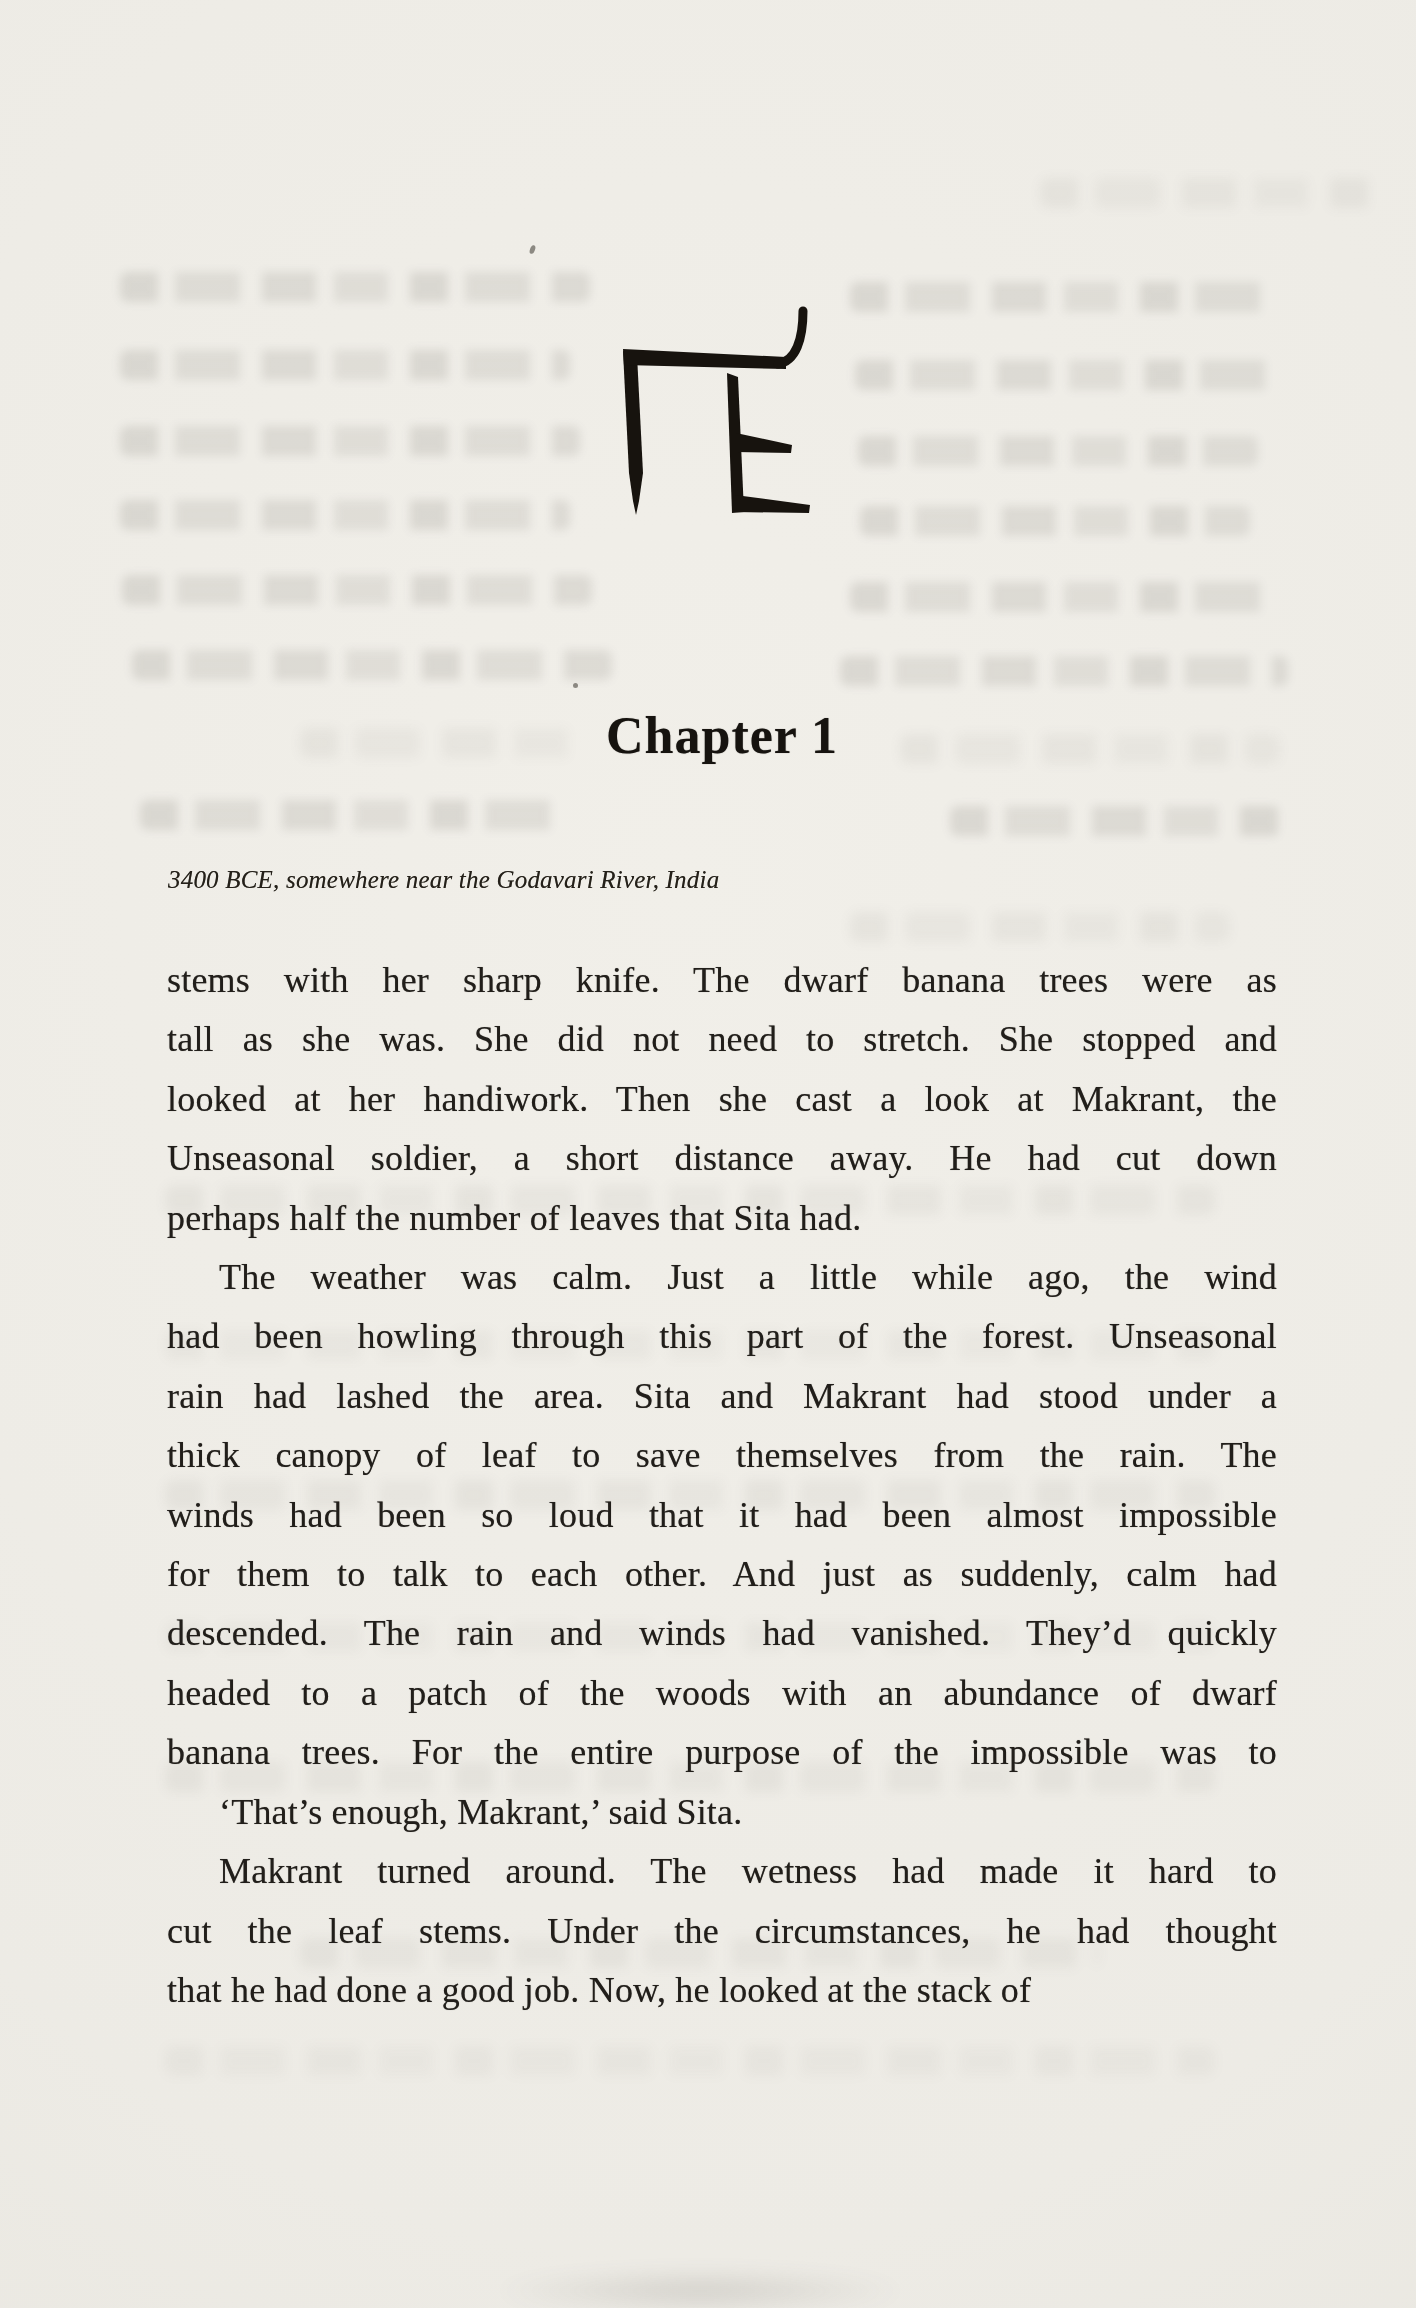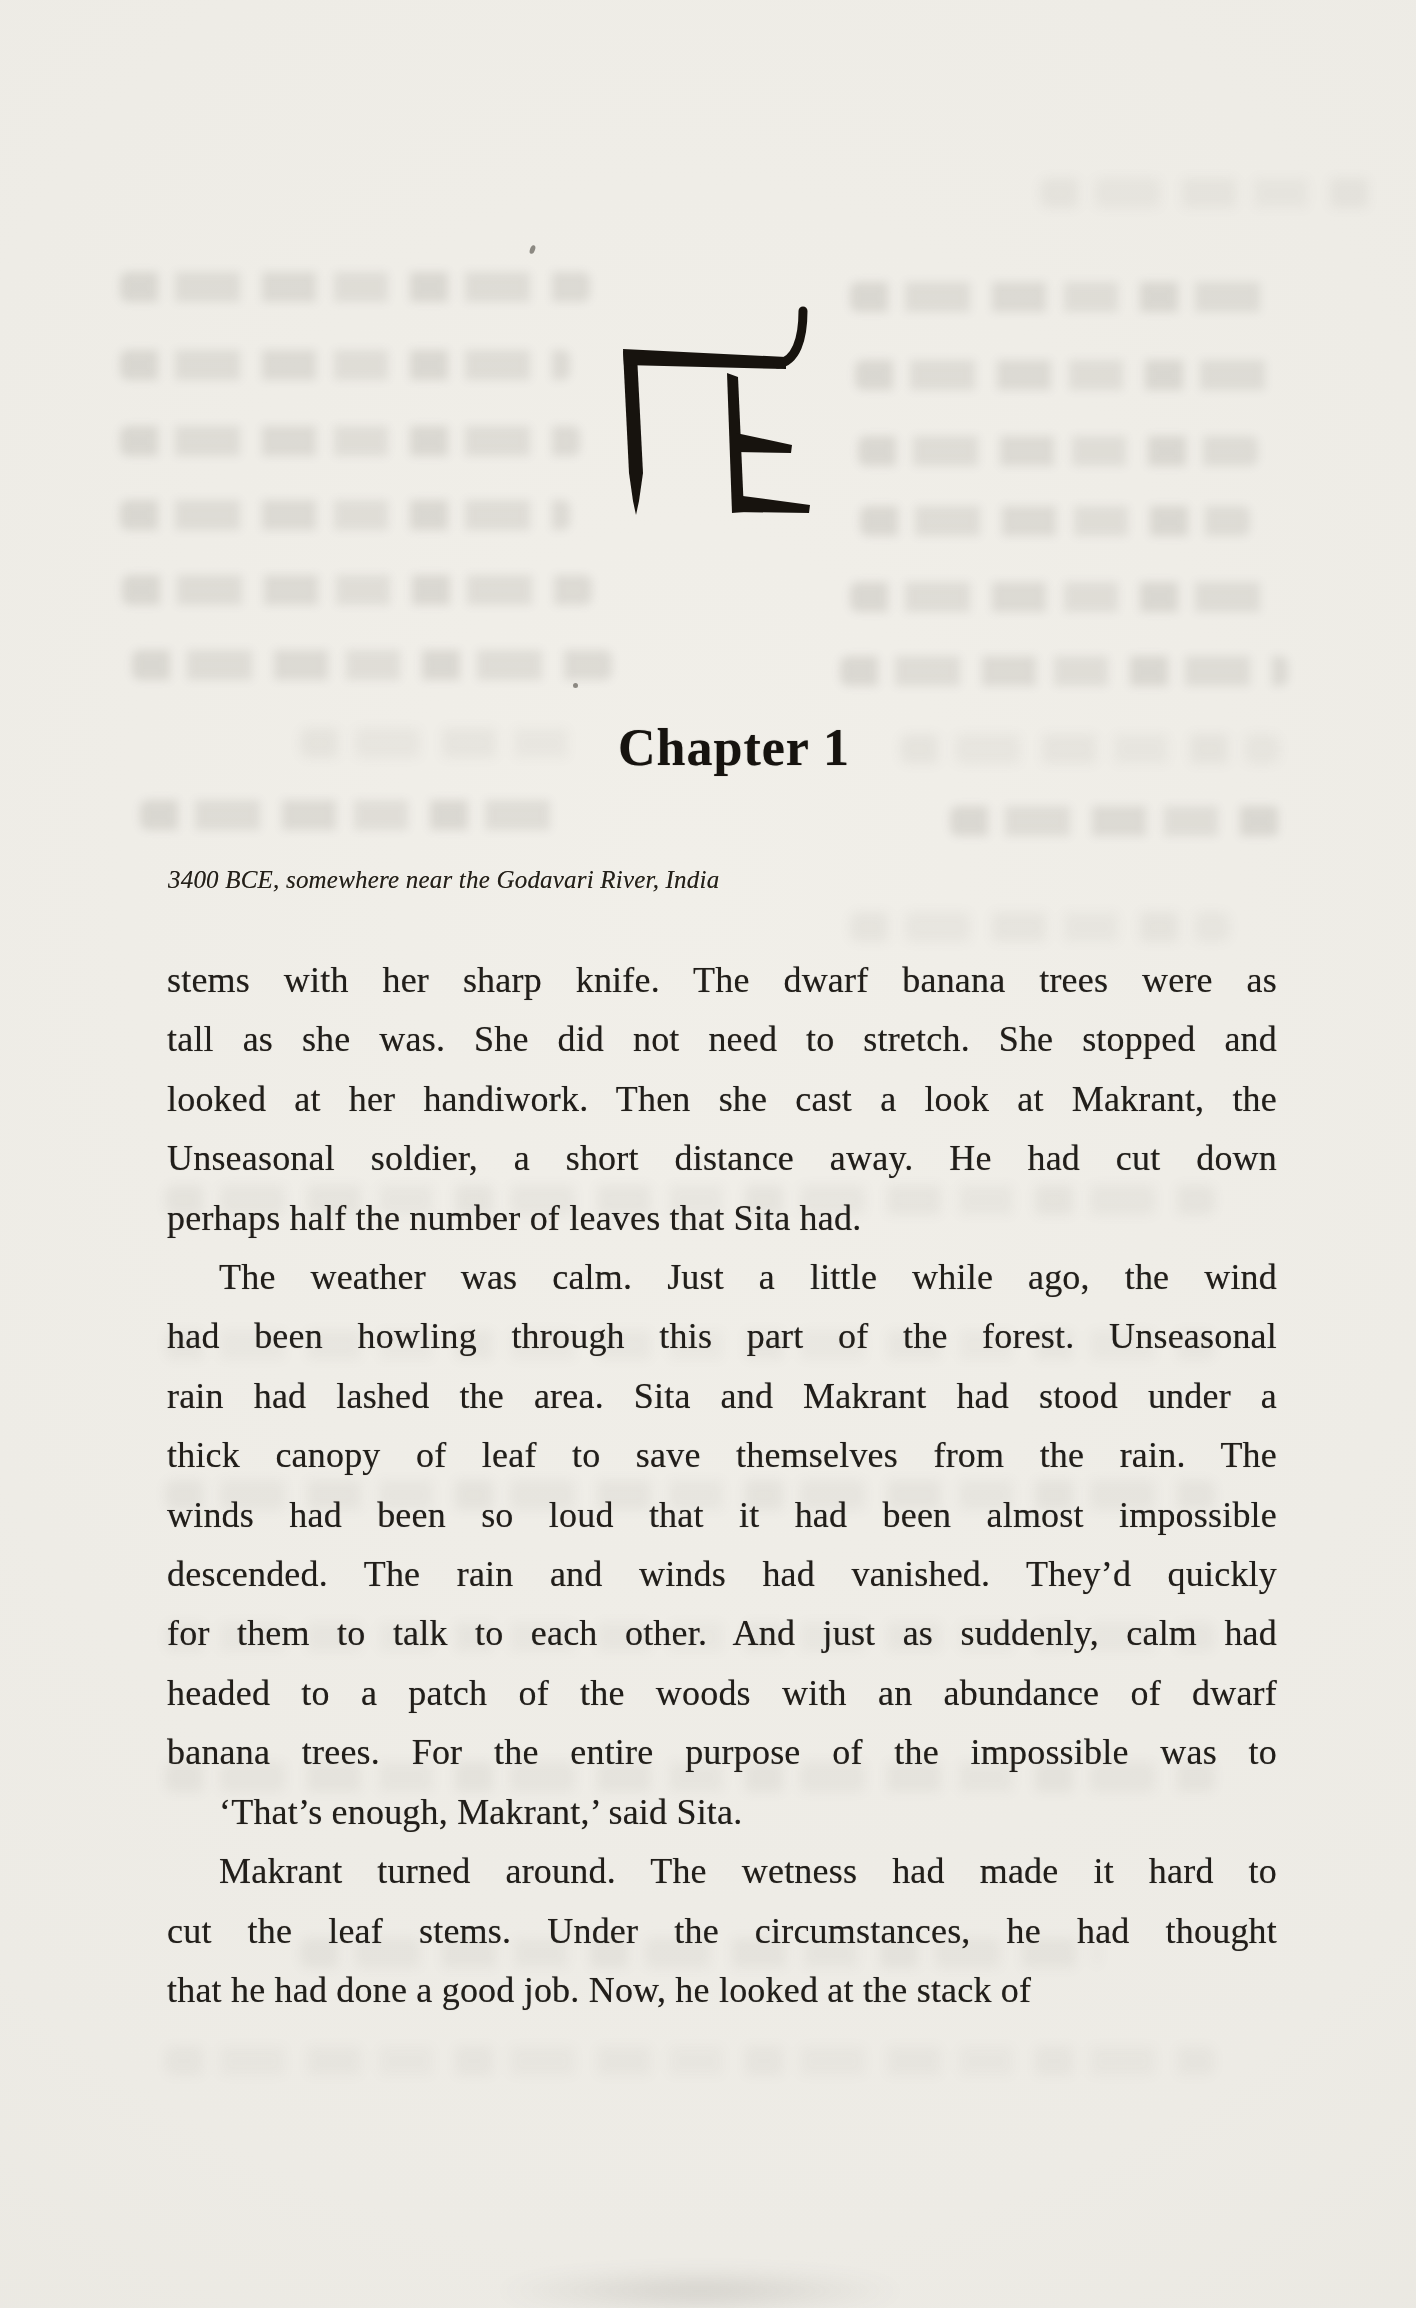--- a/index.html
+++ b/index.html
@@ -36,21 +36,21 @@
   }
   .speck { position: absolute; background: #3a362f; border-radius: 50%; opacity: .55; }
 
   .glyph { position: absolute; left: 620px; top: 305px; width: 195px; height: 215px; }
   .glyph path, .glyph polygon { fill: #17130e; }
   .glyph .hook { fill: none; stroke: #17130e; stroke-width: 9; stroke-linecap: round; }
 
   .chapter-heading {
     position: absolute;
     left: 167px; top: 706px; width: 1110px;
-    margin: 12px;
+    margin: 0;
     text-align: center;
     font-size: 52px;
     font-weight: bold;
     letter-spacing: 1px;
     color: #16130f;
     text-shadow: 0 0 1px rgba(22,19,15,.45);
   }
 
   .dateline {
     position: absolute;
@@ -132,22 +132,22 @@
       <div class="line">stems with her sharp knife. The dwarf banana trees were as</div>
       <div class="line">tall as she was. She did not need to stretch. She stopped and</div>
       <div class="line">looked at her handiwork. Then she cast a look at Makrant, the</div>
       <div class="line">Unseasonal soldier, a short distance away. He had cut down</div>
       <div class="line last">perhaps half the number of leaves that Sita had.</div>
       <div class="line indent">The weather was calm. Just a little while ago, the wind</div>
       <div class="line">had been howling through this part of the forest. Unseasonal</div>
       <div class="line">rain had lashed the area. Sita and Makrant had stood under a</div>
       <div class="line">thick canopy of leaf to save themselves from the rain. The</div>
       <div class="line">winds had been so loud that it had been almost impossible</div>
+      <div class="line">for them to talk to each other. And just as suddenly, calm had</div>
       <div class="line">descended. The rain and winds had vanished. They’d quickly</div>
-      <div class="line">for them to talk to each other. And just as suddenly, calm had</div>
       <div class="line">headed to a patch of the woods with an abundance of dwarf</div>
       <div class="line">banana trees. For the entire purpose of the impossible was to</div>
       <div class="line indent last">‘That’s enough, Makrant,’ said Sita.</div>
       <div class="line indent">Makrant turned around. The wetness had made it hard to</div>
       <div class="line">cut the leaf stems. Under the circumstances, he had thought</div>
       <div class="line last">that he had done a good job. Now, he looked at the stack of</div>
     </div>
 
 </div>
 

